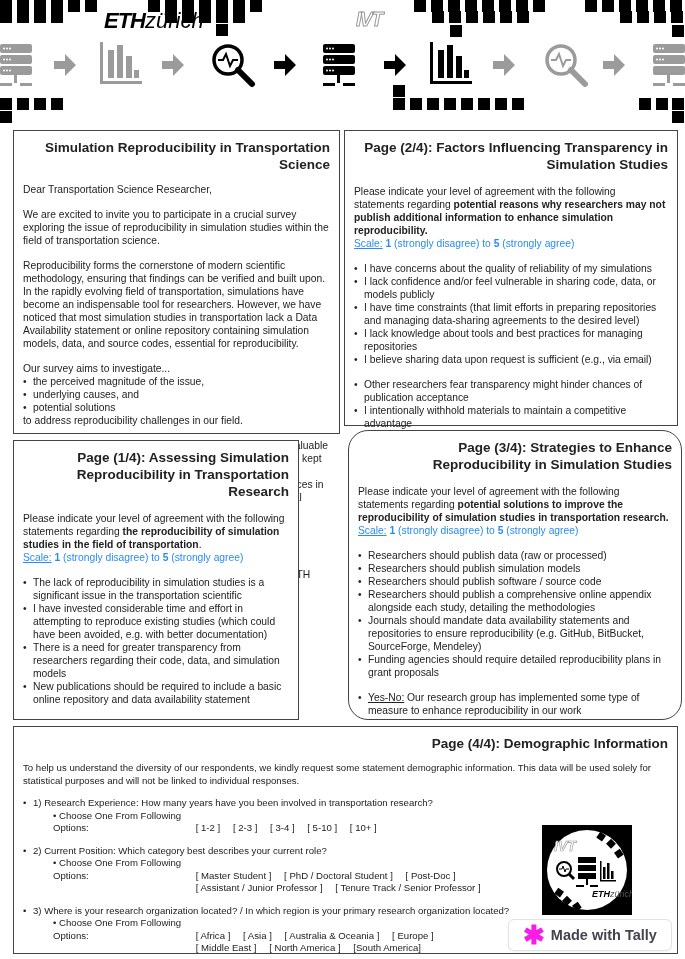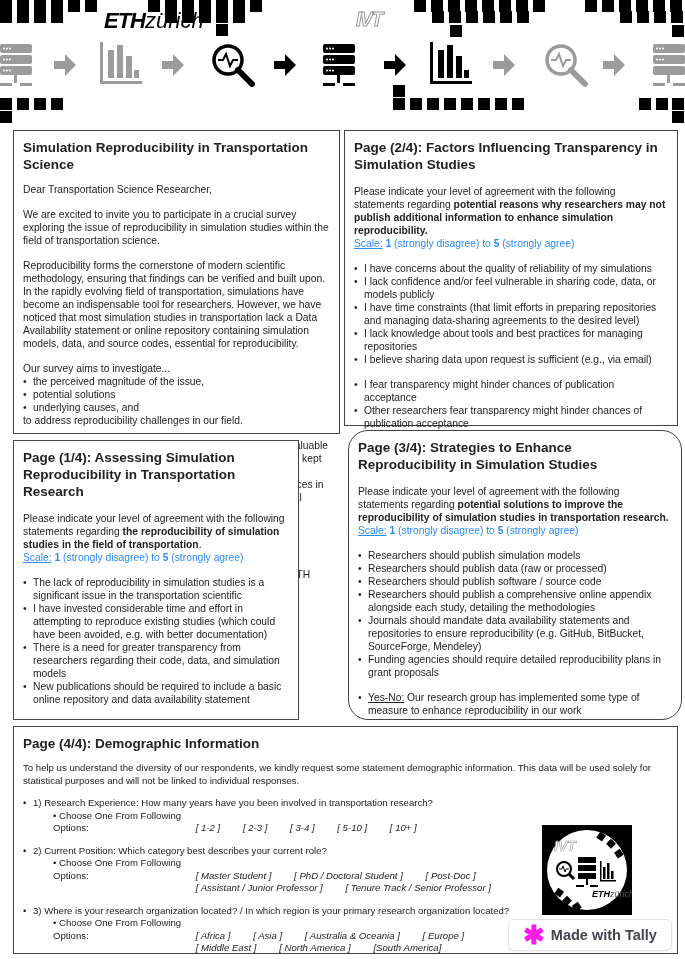--- a/index.html
+++ b/index.html
@@ -6,32 +6,32 @@
   body { width: 685px; height: 959px; background: #ffffff; font-family: "Liberation Sans", sans-serif; color: #222; position: relative; overflow: hidden; }
   .sq { position: absolute; width: 12px; height: 12px; background: #000; }
   .banner { position: absolute; left: 0; top: 0; width: 685px; height: 130px; }
   .eth-logo { position: absolute; left: 104px; top: 8px; font-size: 22px; color: #000; }
   .eth-logo b { font-style: italic; font-weight: 900; letter-spacing: -1px; }
   .eth-logo span { font-style: italic; font-weight: 300; }
   .ivt-logo { position: absolute; left: 356px; top: 8px; font-size: 20px; font-style: italic; font-weight: 700; color: #fff; -webkit-text-stroke: 1px #999; letter-spacing: -2px; }
   .icon-row { position: absolute; top: 42px; left: 0; width: 685px; height: 70px; }
   .ic { position: absolute; }
   .box { position: absolute; background: #fff; border: 1.5px solid #444; padding: 8px 9px; font-size: 10.3px; line-height: 13px; }
-  .box h2 { font-size: 13.5px; line-height: 17px; font-weight: 700; color: #222; margin-bottom: 12px; }
+  .box h2 { font-size: 13.5px; line-height: 17px; font-weight: 700; color: #222; margin-bottom: 12px; text-align: right; }
   .box p { margin-bottom: 12px; }
   .box ul { list-style: none; }
   .box li { position: relative; padding-left: 10px; }
   .box li::before { content: "•"; position: absolute; left: 0; }
   .blue { color: #2a8bf2; }
   .blue u { color: #2a8bf2; }
   .gap { height: 12px; }
   .tag { font-weight: 400; text-decoration: underline; }
   .opt-row { padding-left: 30px; position: relative; }
   .opt-row .lbl { display: inline-block; width: 140px; }
-  .opts span { margin-right: 20px; font-style: italic; }
+  .opts span { margin-right: 10px; }
 </style>
 </head>
 <body>
 
 <div class="banner">
   <div id="squares">
       <div class="sq" style="left: 0px; top: 0px;"></div>
       <div class="sq" style="left: 17px; top: 0px;"></div>
       <div class="sq" style="left: 34px; top: 0px;"></div>
       <div class="sq" style="left: 51px; top: 0px;"></div>
@@ -216,22 +216,22 @@
 </div>
 
 <div class="box" style="left:13px;top:130px;width:327px;height:304px;">
   <h2 style="margin-bottom:10px">Simulation Reproducibility in Transportation Science</h2>
   <p>Dear Transportation Science Researcher,</p>
   <p>We are excited to invite you to participate in a crucial survey exploring the issue of reproducibility in simulation studies within the field of transportation science.</p>
   <p>Reproducibility forms the cornerstone of modern scientific methodology, ensuring that findings can be verified and built upon. In the rapidly evolving field of transportation, simulations have become an indispensable tool for researchers. However, we have noticed that most simulation studies in transportation lack a Data Availability statement or online repository containing simulation models, data, and source codes, essential for reproducibility.</p>
   <div>Our survey aims to investigate...</div>
   <ul>
     <li>the perceived magnitude of the issue,</li>
+    <li>underlying causes, and</li>
     <li>potential solutions</li>
-    <li>underlying causes, and</li>
   </ul>
   <p>to address reproducibility challenges in our field.</p>
   <p>This brief survey will take approximately 5 minutes of your valuable time. Your participation is voluntary, and all responses will be kept strictly confidential. Your insights will contribute to a better understanding of reproducibility and help shape future practices in our field. Your expertise is invaluable in advancing this critical aspect of transportation science research, and we sincerely appreciate your time and contribution.</p>
   <div>Thank you for your participation in this important endeavor, sincerely yours,</div>
   <div>Kevin Riehl (Institute for Transport Planning and Systems, ETH Zürich)</div>
   <div>kriehl@ethz.ch</div>
 </div>
 
 <div class="box" style="left:13px;top:440px;width:286px;height:280px;">
   <h2>Page (1/4): Assessing Simulation Reproducibility in Transportation Research</h2>
@@ -253,39 +253,38 @@
   <div class="gap"></div>
   <ul>
     <li>I have concerns about the quality of reliability of my simulations</li>
     <li>I lack confidence and/or feel vulnerable in sharing code, data, or models publicly</li>
     <li>I have time constraints (that limit efforts in preparing repositories and managing data-sharing agreements to the desired level)</li>
     <li>I lack knowledge about tools and best practices for managing repositories</li>
     <li>I believe sharing data upon request is sufficient (e.g., via email)</li>
   </ul>
   <div class="gap"></div>
   <ul>
-    <li>I fear transparency might hinder chances of publication acceptance</li>
     <li>Other researchers fear transparency might hinder chances of publication acceptance</li>
     <li>I intentionally withhold materials to maintain a competitive advantage</li>
     <li>Other researchers intentionally withhold materials to maintain what they believe to be a competitive advantage</li>
   </ul>
   <div class="gap"></div>
   <ul>
     <li><span class="tag">Free-Text:</span><span> Other reasons (please specify)</span></li>
   </ul>
 </div>
 
 <div class="box" style="left:348px;top:430px;width:334px;height:290px;border-radius:20px;">
   <h2>Page (3/4): Strategies to Enhance Reproducibility in Simulation Studies</h2>
   <div><span>Please indicate your level of agreement with the following statements regarding </span><b>potential solutions to improve the reproducibility of simulation studies in transportation research.</b></div>
   <div class="blue"><u>Scale:</u> <b>1</b><span> (strongly disagree) to </span><b>5</b><span> (strongly agree)</span></div>
   <div class="gap"></div>
   <ul>
+    <li>Researchers should publish data (raw or processed)</li>
     <li>Researchers should publish simulation models</li>
-    <li>Researchers should publish data (raw or processed)</li>
     <li>Researchers should publish software / source code</li>
     <li>Researchers should publish a comprehensive online appendix alongside each study, detailing the methodologies</li>
     <li>Journals should mandate data availability statements and repositories to ensure reproducibility (e.g. GitHub, BitBucket, SourceForge, Mendeley)</li>
     <li>Funding agencies should require detailed reproducibility plans in grant proposals</li>
   </ul>
   <div class="gap"></div>
   <ul>
     <li><span class="tag">Yes-No:</span><span> Our research group has implemented some type of measure to enhance reproducibility in our work</span></li>
   </ul>
   <div class="gap"></div>

